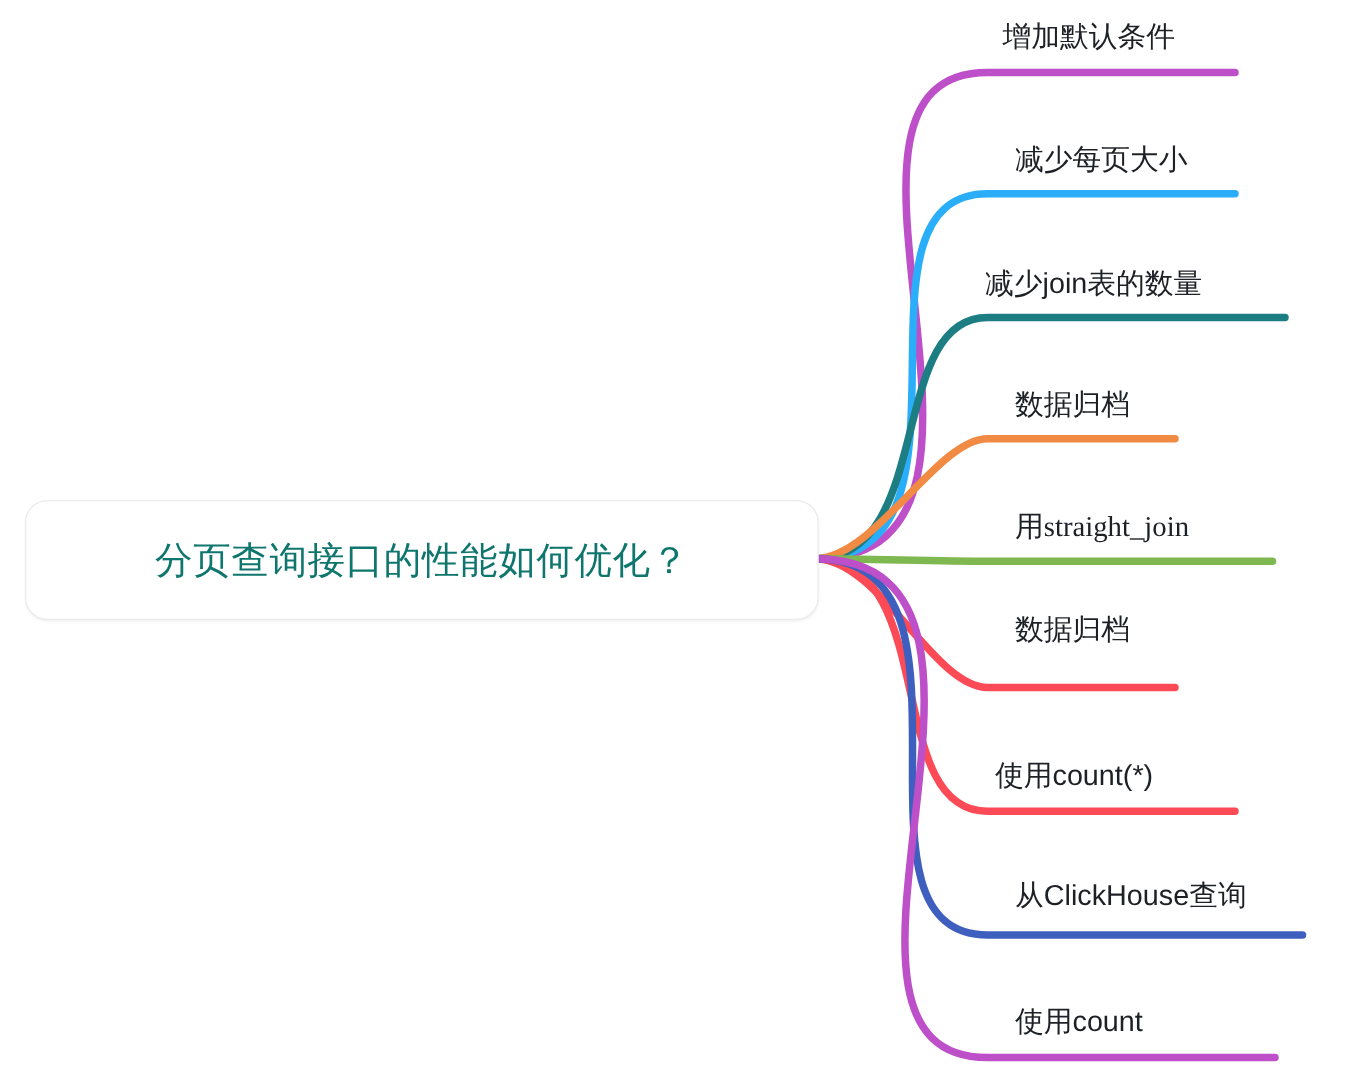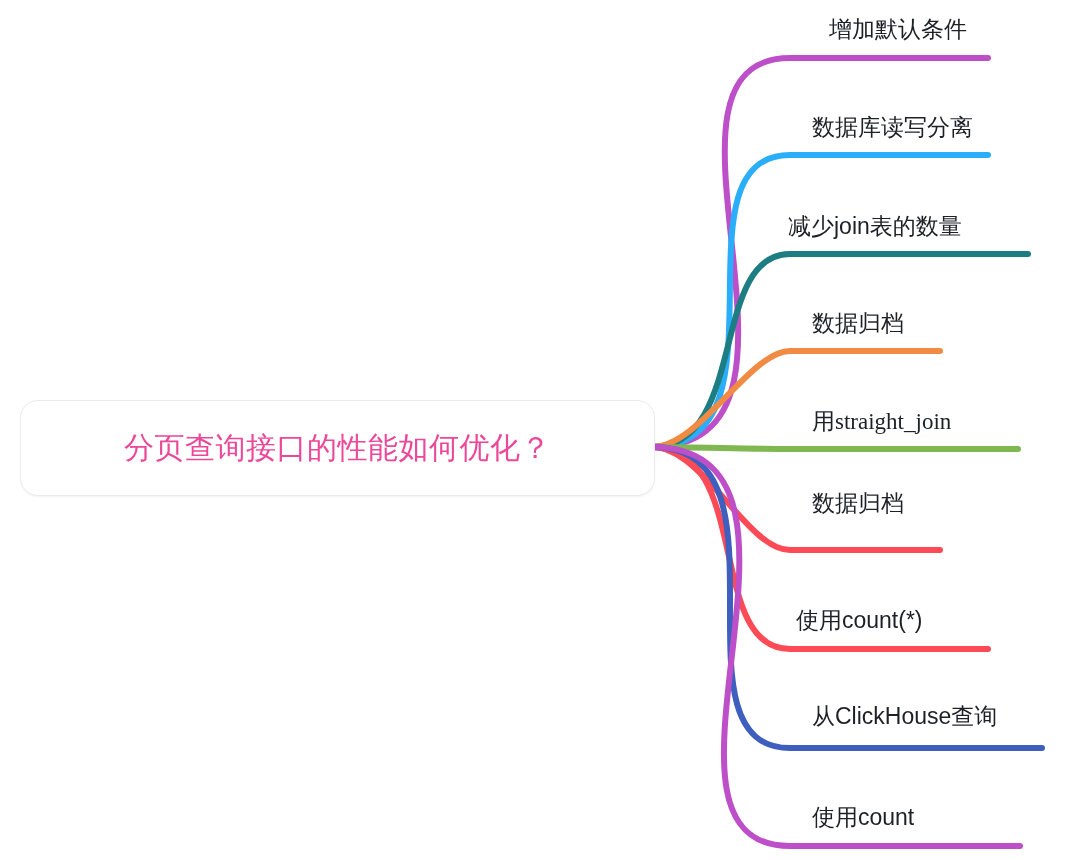--- a/index.html
+++ b/index.html
@@ -43,21 +43,21 @@
     border-radius: 18px;
     display: flex;
     align-items: center;
     justify-content: center;
     box-shadow: 0 1px 2px rgba(0,0,0,0.05);
     z-index: 5;
   }
 
   #central-node-text {
     font-size: 30px;
-    color: #ec4899;
+    color: #0f766e;
     letter-spacing: 0.5px;
     white-space: nowrap;
   }
 
   .branch-label {
     position: absolute;
     font-size: 23px;
     color: #1d2025;
     white-space: nowrap;
     line-height: 1;
@@ -89,22 +89,22 @@
       <path d="M 652 447 C 753 447, 705.16 649, 790 649 L 988 649" fill="none" stroke="#FC4A56" stroke-width="6" stroke-linecap="round"></path>
       <path d="M 652 447 C 802.5 447, 663.58 748, 790 748 L 1042 748" fill="none" stroke="#3F5FBF" stroke-width="6" stroke-linecap="round"></path>
       <path d="M 652 447 C 851.5 447, 622.4200000000001 846, 790 846 L 1020 846" fill="none" stroke="#BD4FC8" stroke-width="6" stroke-linecap="round"></path>
     </svg>
 
   <div id="central-node">
     <span id="central-node-text">分页查询接口的性能如何优化？</span>
   </div>
 
   <div id="labels-layer">
-      <div class="branch-label" style="left: 829px; top: 18px; font-family: Liberation Serif, serif;">增加默认条件</div>
-      <div class="branch-label" style="left: 812px; top: 116px;">数据库读写分离</div>
+      <div class="branch-label" style="left: 802px; top: 18px; font-family: Liberation Serif, serif;">增加默认条件</div>
+      <div class="branch-label" style="left: 812px; top: 116px;">减少每页大小</div>
       <div class="branch-label" style="left: 788px; top: 215px;">减少join表的数量</div>
       <div class="branch-label" style="left: 812px; top: 312px;">数据归档</div>
       <div class="branch-label" style="left: 812px; top: 410px; font-family: Liberation Serif, serif;">用straight_join</div>
       <div class="branch-label" style="left: 812px; top: 492px;">数据归档</div>
       <div class="branch-label" style="left: 796px; top: 609px;">使用count(*)</div>
       <div class="branch-label" style="left: 812px; top: 705px;">从ClickHouse查询</div>
       <div class="branch-label" style="left: 812px; top: 806px;">使用count</div>
     </div>
 
   <div id="footer-note"></div>

